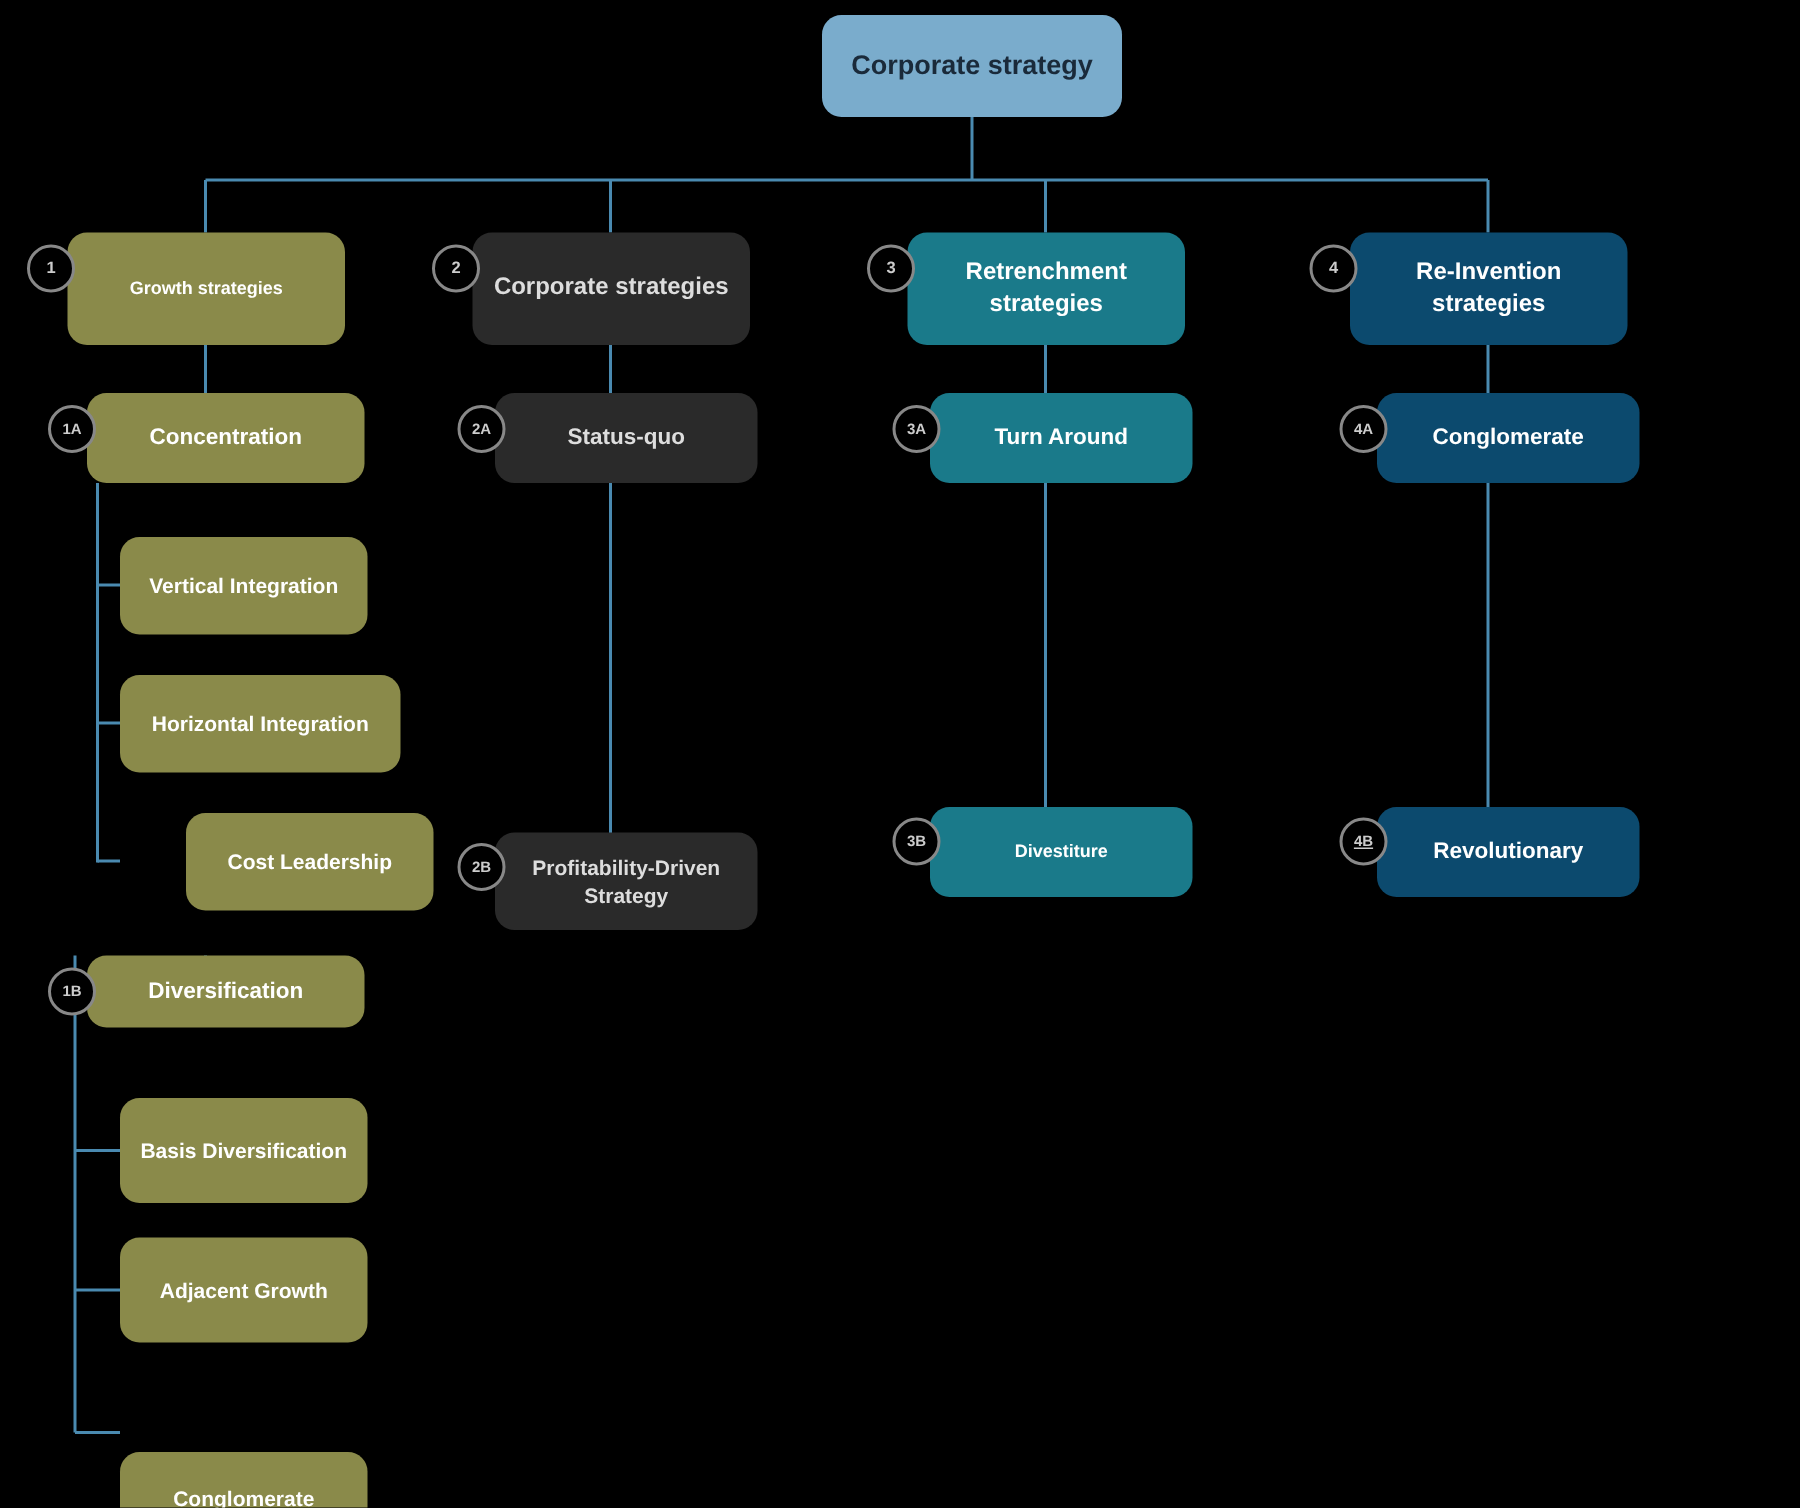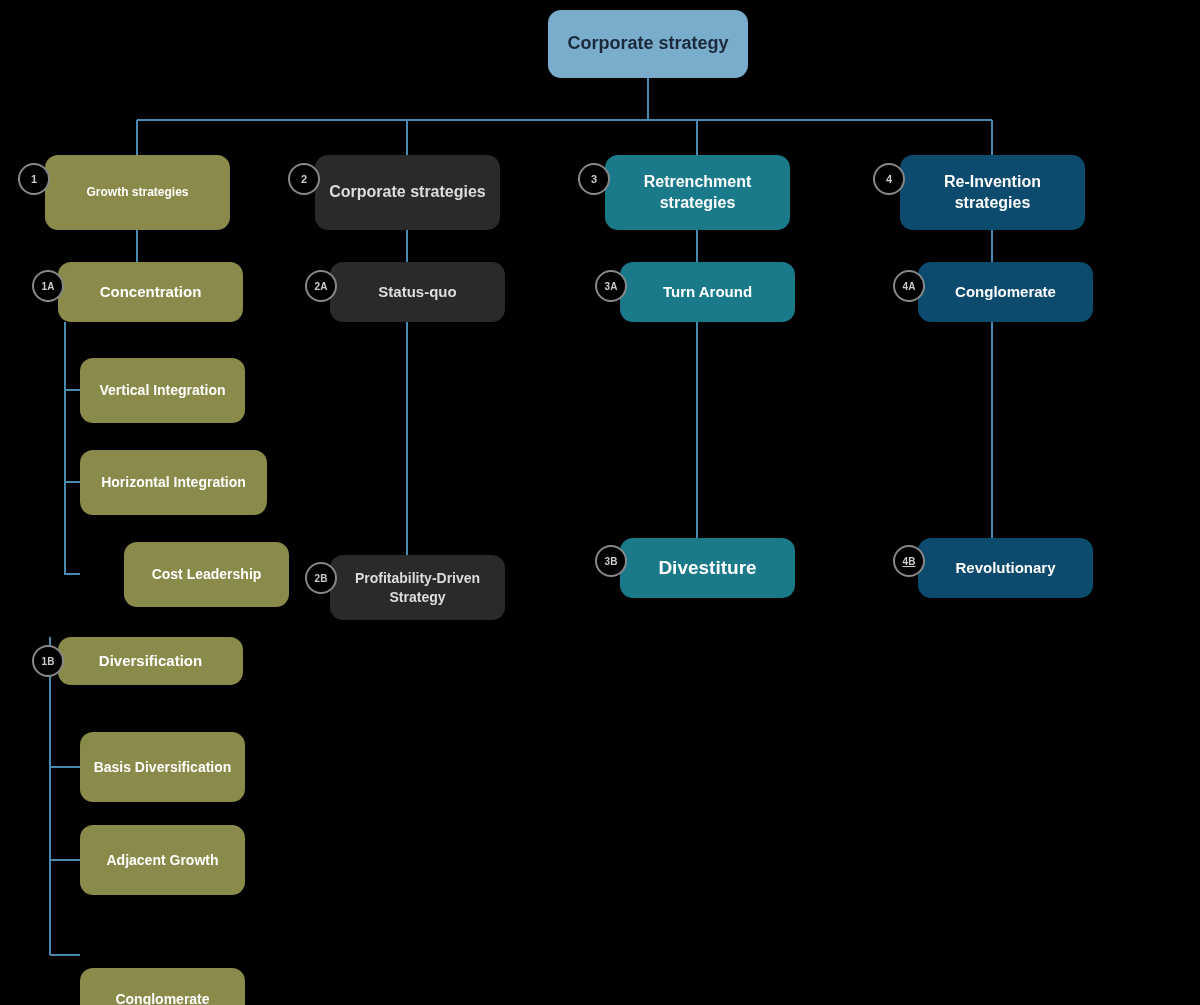--- a/index.html
+++ b/index.html
@@ -147,21 +147,21 @@
   <div class="box box-olive" style="left:80px;top:825px;width:165px;height:70px;font-size:14px;">Adjacent Growth</div>
 
   <div class="box box-olive" style="left:80px;top:968px;width:165px;height:80px;font-size:14px;">Conglomerate Growth</div>
 
   <div class="box box-dark" style="left:330px;top:262px;width:175px;height:60px;font-size:15px;">Status-quo</div>
 
   <div class="box box-dark" style="left:330px;top:555px;width:175px;height:65px;font-size:14px;">Profitability-Driven Strategy</div>
 
   <div class="box box-teal" style="left:620px;top:262px;width:175px;height:60px;font-size:15px;">Turn Around</div>
 
-  <div class="box box-teal" style="left:620px;top:538px;width:175px;height:60px;font-size:19px;">Divestiture</div>
+  <div class="box box-teal" style="left:620px;top:538px;width:175px;height:60px;font-size:12px;">Divestiture</div>
 
   <div class="box box-crimson" style="left:918px;top:262px;width:175px;height:60px;font-size:15px;">Conglomerate</div>
 
   <div class="box box-crimson" style="left:918px;top:538px;width:175px;height:60px;font-size:15px;">Revolutionary</div>
 
   <div class="badge" style="left:18px;top:163px;">1</div>
   <div class="badge" style="left:288px;top:163px;">2</div>
   <div class="badge" style="left:578px;top:163px;">3</div>
   <div class="badge" style="left:873px;top:163px;">4</div>
 

